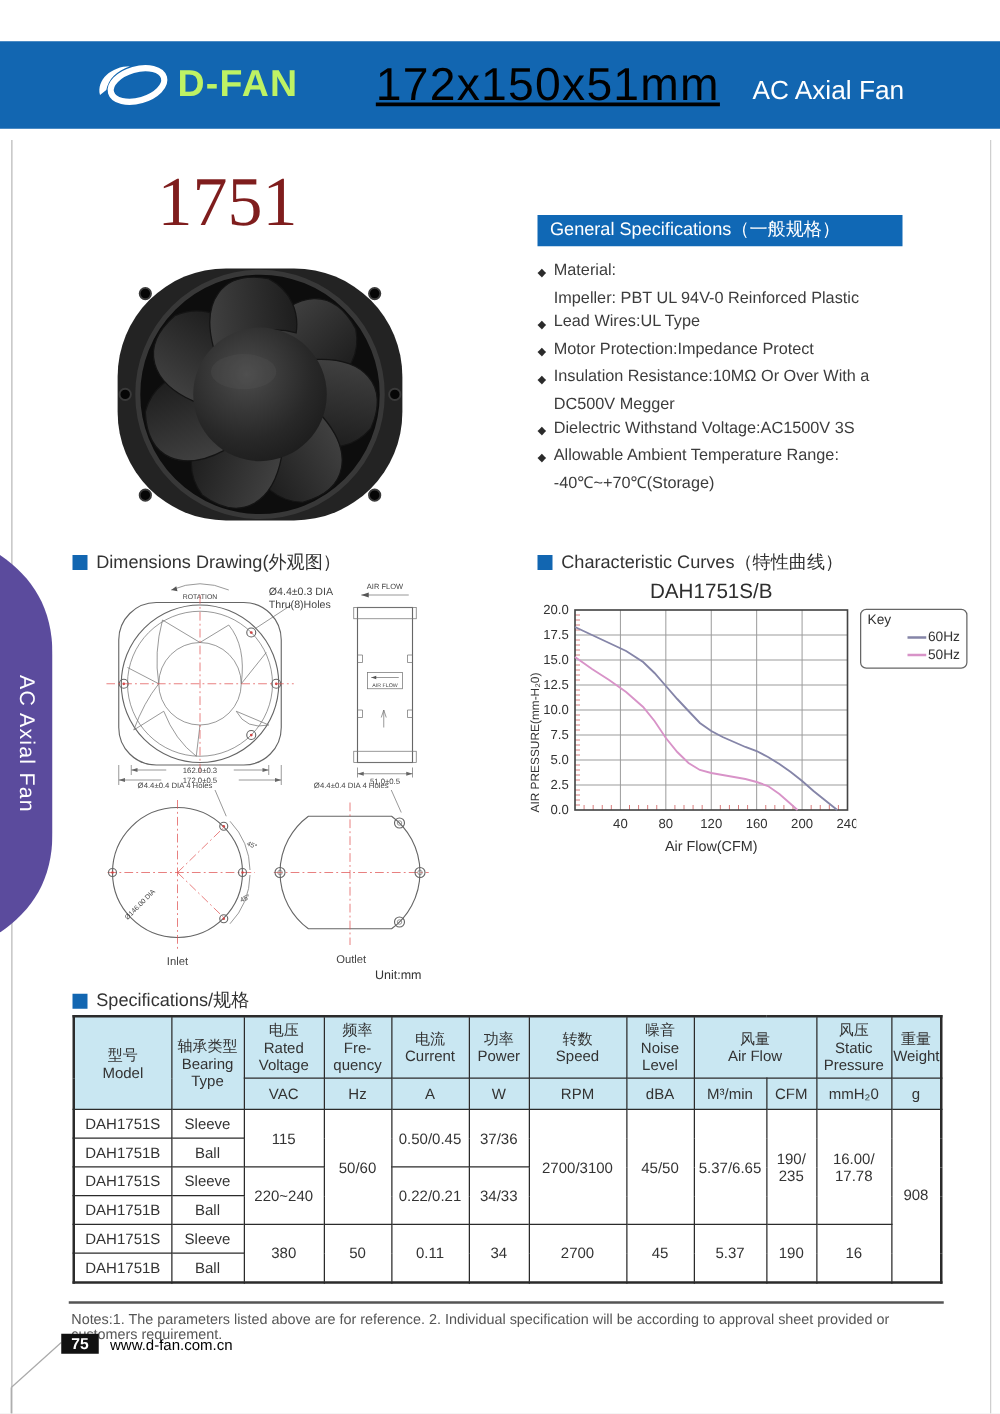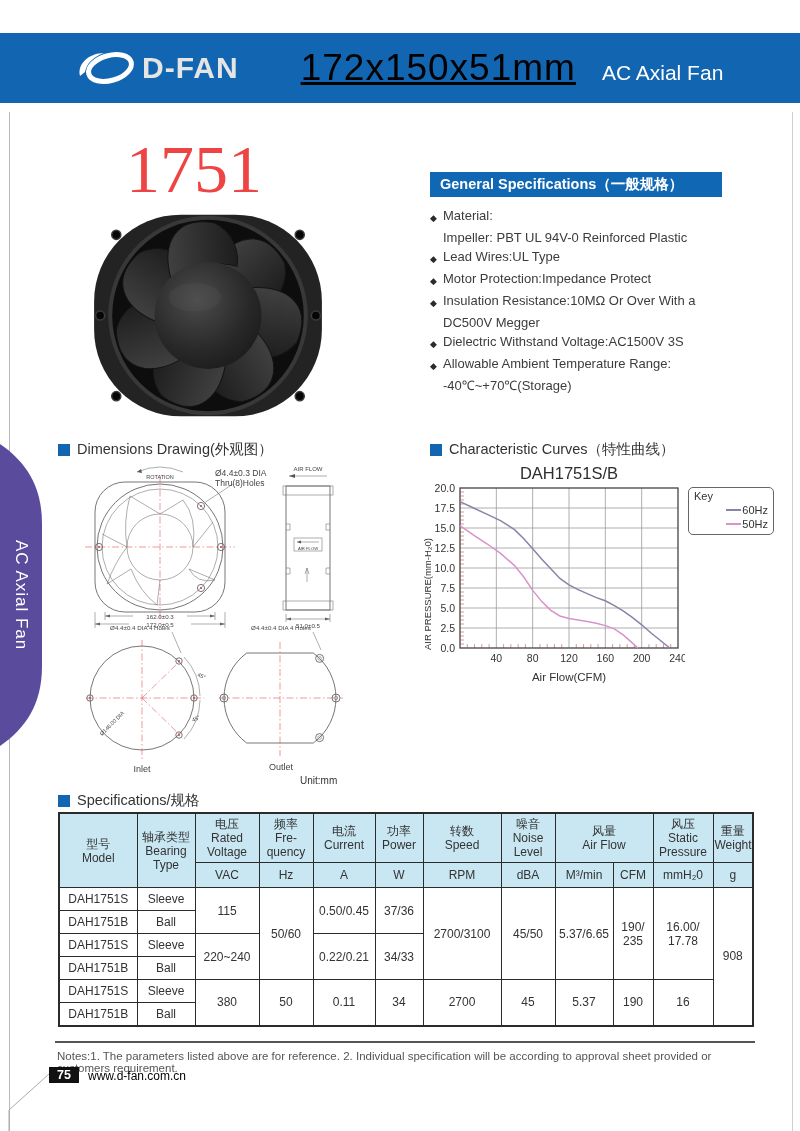--- a/index.html
+++ b/index.html
@@ -6,33 +6,33 @@
   .page{position:relative;width:800px;height:1131px;background:#ffffff;overflow:hidden;
         font-family:"Liberation Sans",sans-serif;color:#333;}
   
   .edge-left{position:absolute;left:9px;top:112px;width:1px;height:1019px;background:#b9b9b9;}
   .edge-right{position:absolute;left:792px;top:112px;width:1px;height:1019px;background:#cfcfcf;}
 
   
   .header-bar{position:absolute;left:0;top:33px;width:800px;height:70px;background:#1266b1;
               display:flex;align-items:center;}
   .logo-wrap{display:flex;align-items:center;margin-left:76px;}
-  .logo-text{color:#e5e5e5;font-weight:bold;font-size:30px;letter-spacing:1px;margin-left:4px;}
+  .logo-text{color:#bef264;font-weight:bold;font-size:30px;letter-spacing:1px;margin-left:4px;}
   .hdr-title{color:#000000;font-size:37px;margin-left:62px;letter-spacing:1px;text-decoration:underline;}
   .hdr-sub{color:#fff;font-size:21px;margin-left:26px;margin-top:10px;}
 
   .model-title{position:absolute;left:126px;top:130px;font-family:"Liberation Serif",serif;
-               font-size:68px;color:#ef4444;}
+               font-size:56px;color:#7f1d1d;}
 
   .fan-photo{position:absolute;left:82px;top:198px;}
 
   
   .gs{position:absolute;left:430px;top:172px;width:330px;}
   .gs-title{background:#1068b5;color:#fff;width:282px;height:25px;line-height:25px;
-            padding-left:10px;font-size:14.5px;font-weight:bold;}
+            padding-left:10px;font-size:14.5px;font-weight:normal;}
   .gs-list{margin-top:9px;font-size:13px;color:#3c3c3c;line-height:19px;}
   .gs-line{display:flex;}
   .gs-line .diamond{width:13px;font-size:9px;color:#2b2b2b;flex:none;padding-top:3px;}
 
   
   .sec-hdr{position:absolute;font-size:14.5px;color:#333;display:flex;align-items:center;}
   .sec-sq{width:12px;height:12px;background:#1266b1;display:inline-block;margin-right:7px;flex:none;}
 
   
   .dims{position:absolute;left:55px;top:460px;width:365px;height:335px;}

